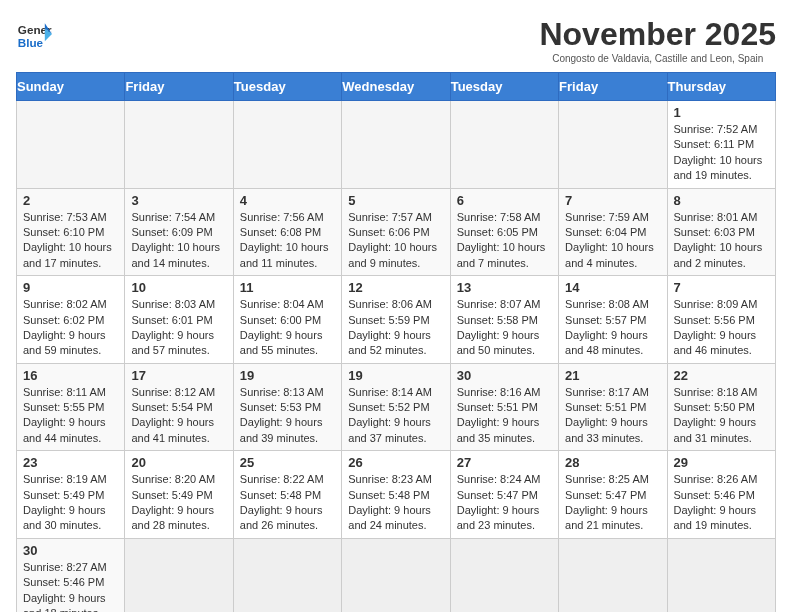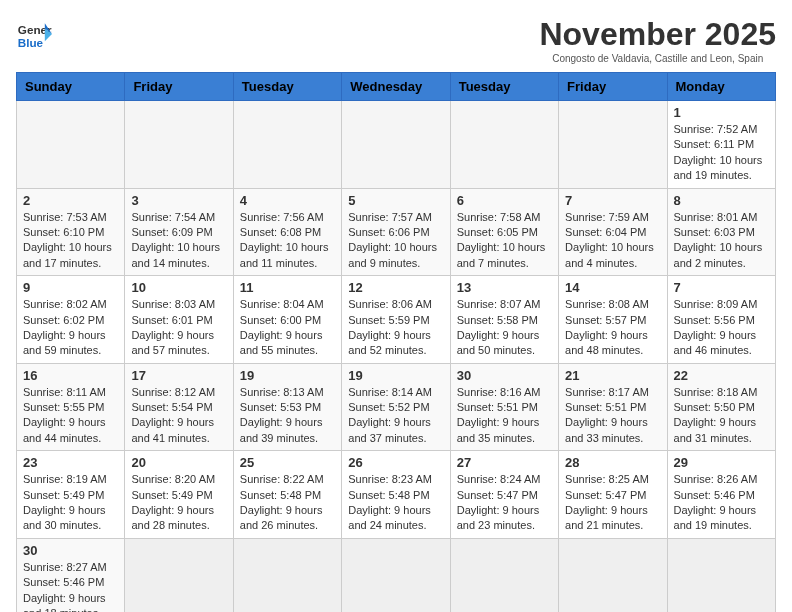--- a/index.html
+++ b/index.html
@@ -37,24 +37,24 @@
       font-size: 10px;
       color: #555;
     }
     .calendar {
       width: 100%;
       border-collapse: collapse;
       border: 1px solid #ccc;
     }
     .calendar th {
       background-color: #3a7fd4;
-      color: #000000;
+      color: #ffffff;
       font-size: 13px;
       font-weight: bold;
-      padding: 6px 8px;
+      padding: 6px 0;
       text-align: left;
       border: 1px solid #2e6bc0;
     }
     .calendar td {
       width: calc(100% / 7);
       vertical-align: top;
       border: 1px solid #ccc;
       padding: 4px 6px;
       min-height: 72px;
       font-size: 11px;
@@ -108,21 +108,21 @@
 
 <table class="calendar">
   <thead>
     <tr>
     <th>Sunday</th>
         <th>Friday</th>
         <th>Tuesday</th>
         <th>Wednesday</th>
         <th>Tuesday</th>
         <th>Friday</th>
-        <th>Monday</th>
+        <th>Thursday</th>
       </tr>
   </thead>
   <tbody id="calendar-body">
   <tr>
         <td class="empty"></td>
         <td class="empty"></td>
         <td class="empty"></td>
         <td class="empty"></td>
         <td class="empty"></td>
         <td class="empty"></td>

